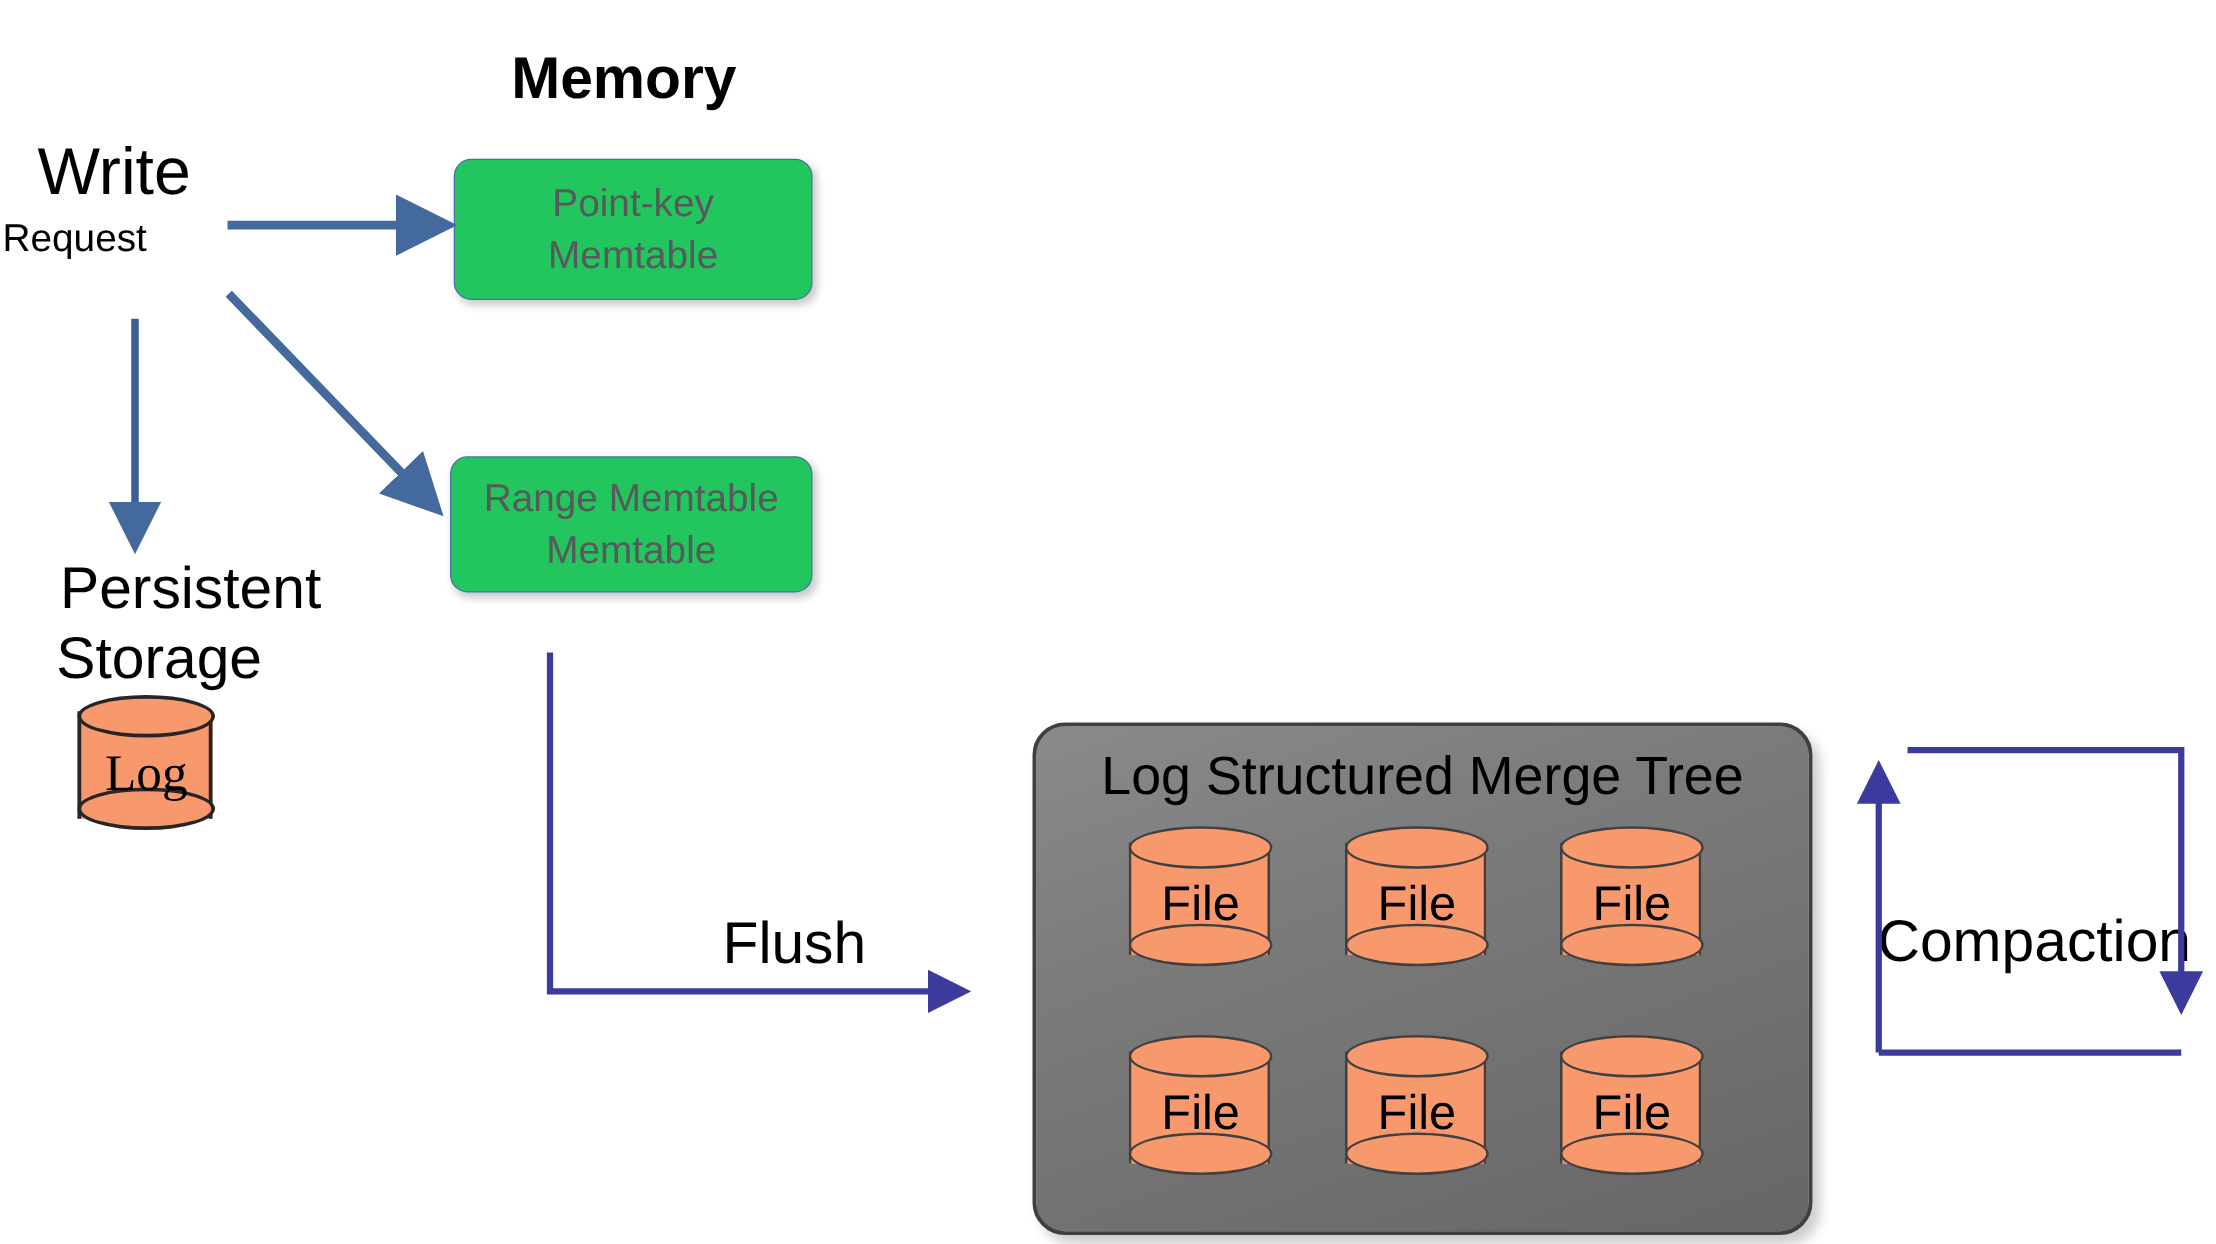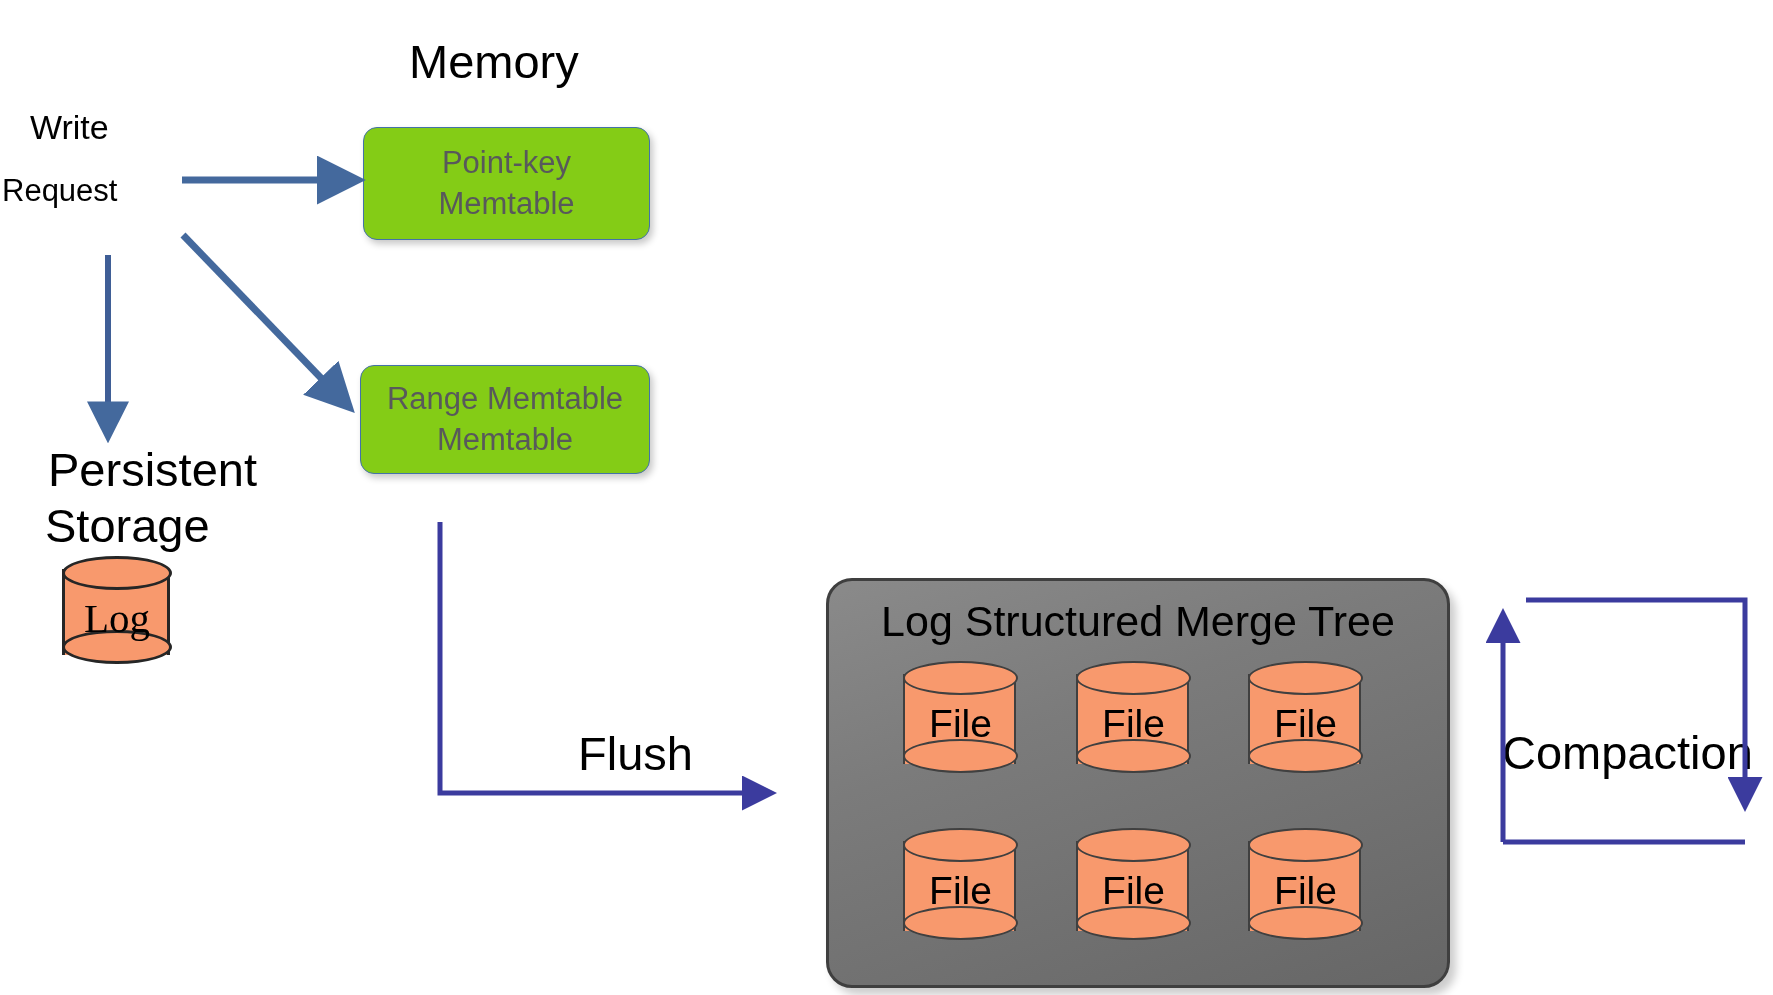--- a/index.html
+++ b/index.html
@@ -8,31 +8,31 @@
     background:#ffffff;
     font-family:"Liberation Sans", sans-serif;
     overflow:hidden;
     position:relative;
   }
   #stage { position:absolute; left:0; top:0; width:1773px; height:995px; }
   .abs { position:absolute; }
 
   
   .lbl { color:#000000; white-space:nowrap; line-height:1.12; }
-  .lbl-memory   { left:409px; top:36px;  font-size:47px; }
-  .lbl-write    { left:30px;  top:108px; font-size:34px; }
+  .lbl-memory   { left:409px; top:36px;  font-size:47px;font-weight:bold; }
+  .lbl-write    { left:30px;  top:108px; font-size:53px; }
   .lbl-request  { left:2px;   top:174px; font-size:31px; }
   .lbl-persist  { left:20px;  top:444px; font-size:47px;margin-left:28px; }
   .lbl-storage  { left:45px;  top:500px; font-size:47px; }
   .lbl-flush    { left:578px; top:728px; font-size:47px; }
   .lbl-compact  { left:1502px;top:727px; font-size:47px;text-align:center; }
 
   
   .memtable {
-    background:#84cc16;
+    background:#22c55e;
     border:1px solid #4472a8;
     border-radius:14px;
     box-shadow:3px 4px 7px rgba(0,0,0,0.22);
     display:flex; align-items:center; justify-content:center;
     text-align:center;
     color:#58595b;
     font-size:31px;
     line-height:1.32;
   }
   #memtable-pointkey { left:363px; top:127px; width:285px; height:111px; }

